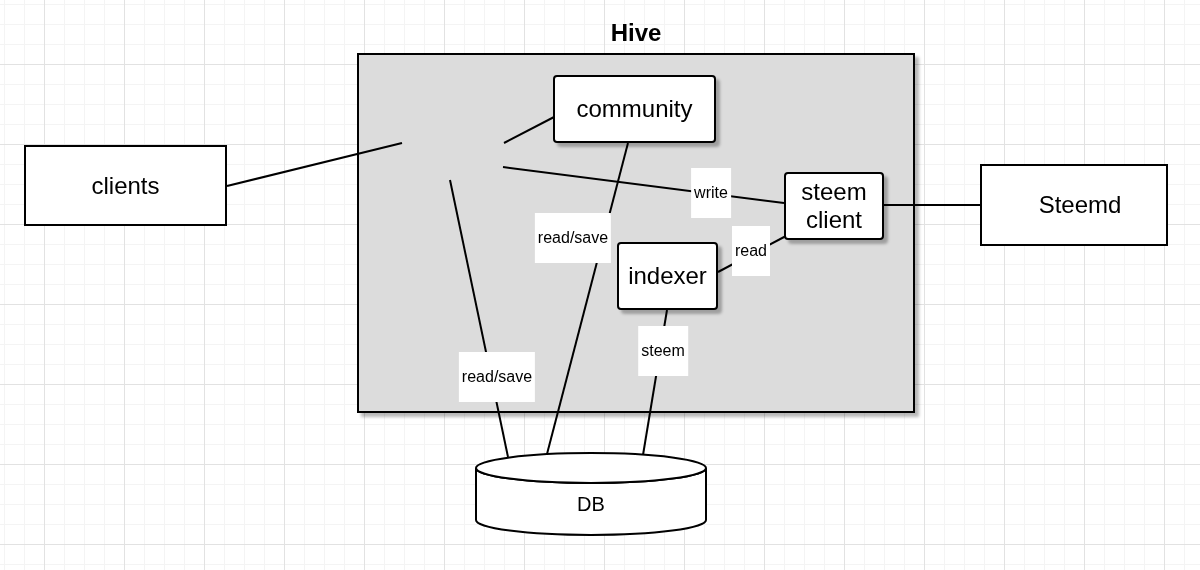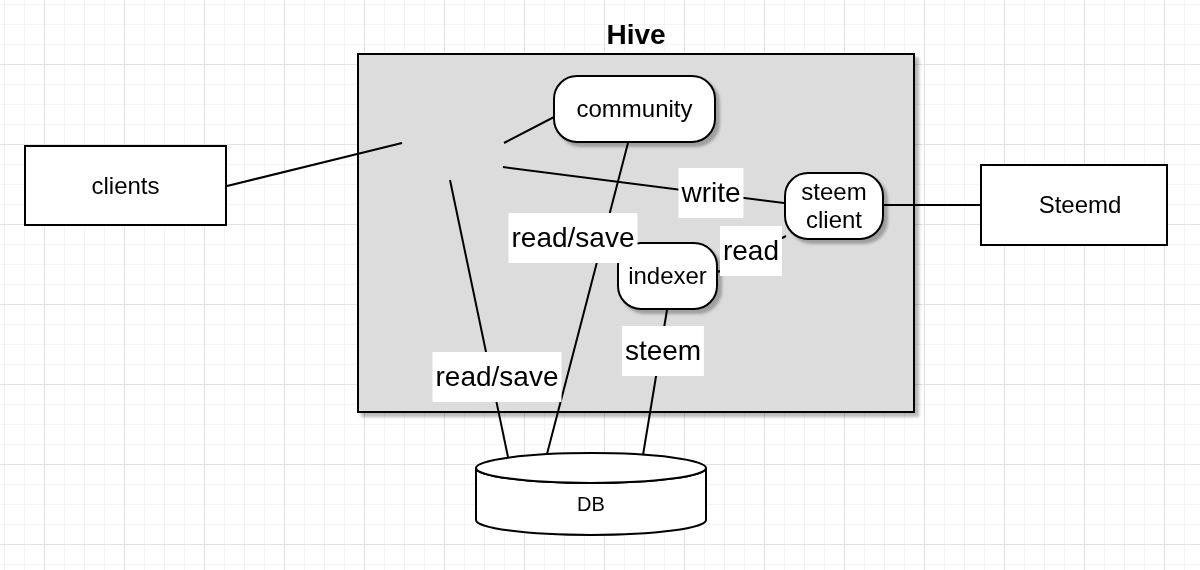--- a/index.html
+++ b/index.html
@@ -16,21 +16,21 @@
       linear-gradient(to bottom, #e2e2e2 1px, transparent 1px),
       linear-gradient(to right, #f4f4f4 1px, transparent 1px),
       linear-gradient(to bottom, #f4f4f4 1px, transparent 1px);
     background-size: 80px 80px, 80px 80px, 20px 20px, 20px 20px;
     background-position: 44px 0px, 0px 64px, 4px 0px, 0px 4px;
   }
   .title {
     position: absolute;
     left: 357px; top: 19px; width: 558px;
     text-align: center;
-    font-size: 28px;
+    font-size: 24px;
     font-weight: bold;
     z-index: 1;
   }
   .container-box {
     position: absolute;
     left: 357px; top: 53px; width: 558px; height: 360px;
     background: #dcdcdc;
     border: 2px solid #000;
     box-sizing: border-box;
     box-shadow: 4px 4px 3px rgba(0,0,0,0.28);
@@ -49,29 +49,29 @@
     display: flex;
     align-items: center;
     justify-content: center;
     font-size: 24px;
     line-height: 28px;
     text-align: center;
     white-space: pre-line;
     z-index: 3;
   }
   .rounded {
-    border-radius: 24px;
+    border-radius: 4px;
     box-shadow: 4px 4px 3px rgba(0,0,0,0.28);
   }
   .edge-label {
     position: absolute;
     transform: translate(-50%, -50%);
     background: #ffffff;
     padding: 12px 3px;
-    font-size: 28px;
+    font-size: 16px;
     line-height: 26px;
     white-space: nowrap;
     z-index: 4;
   }
   .db-label {
     position: absolute;
     transform: translate(-50%, -50%);
     font-size: 20px;
     z-index: 4;
   }

